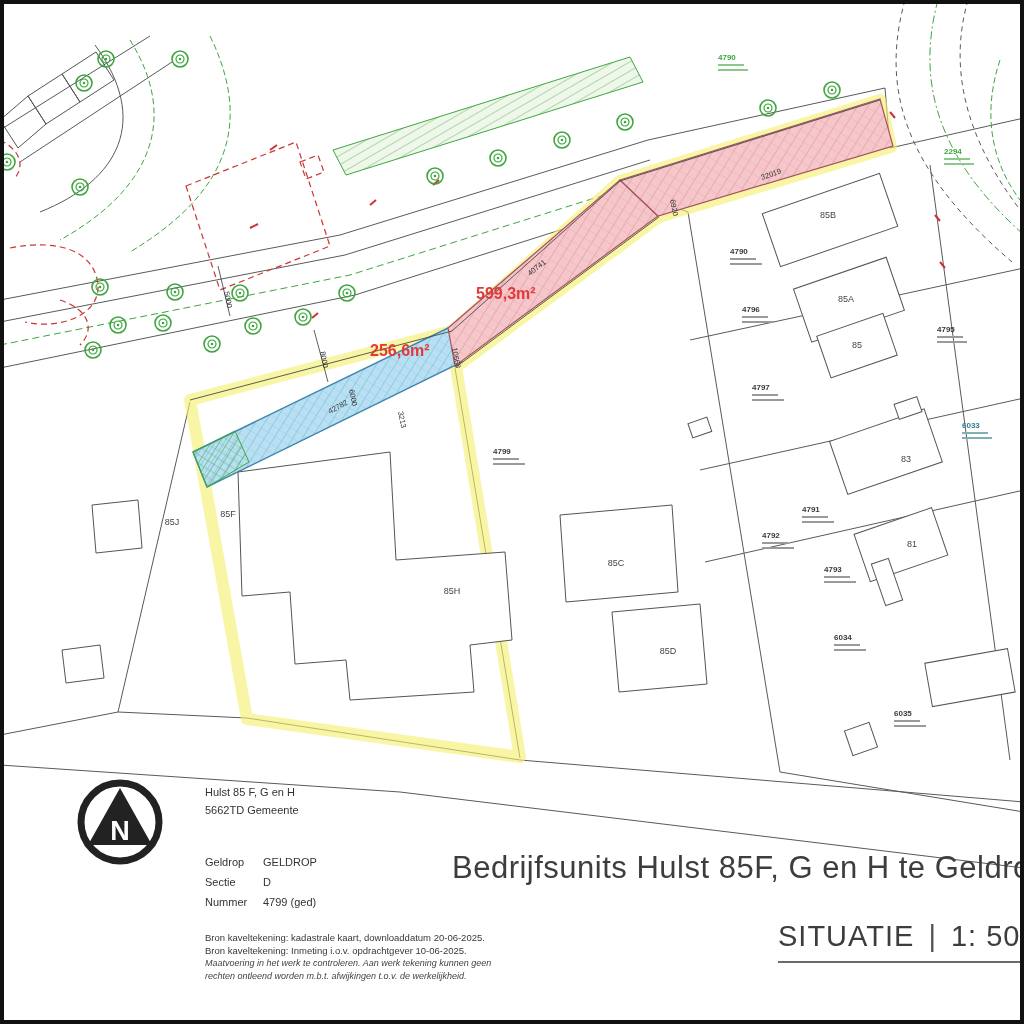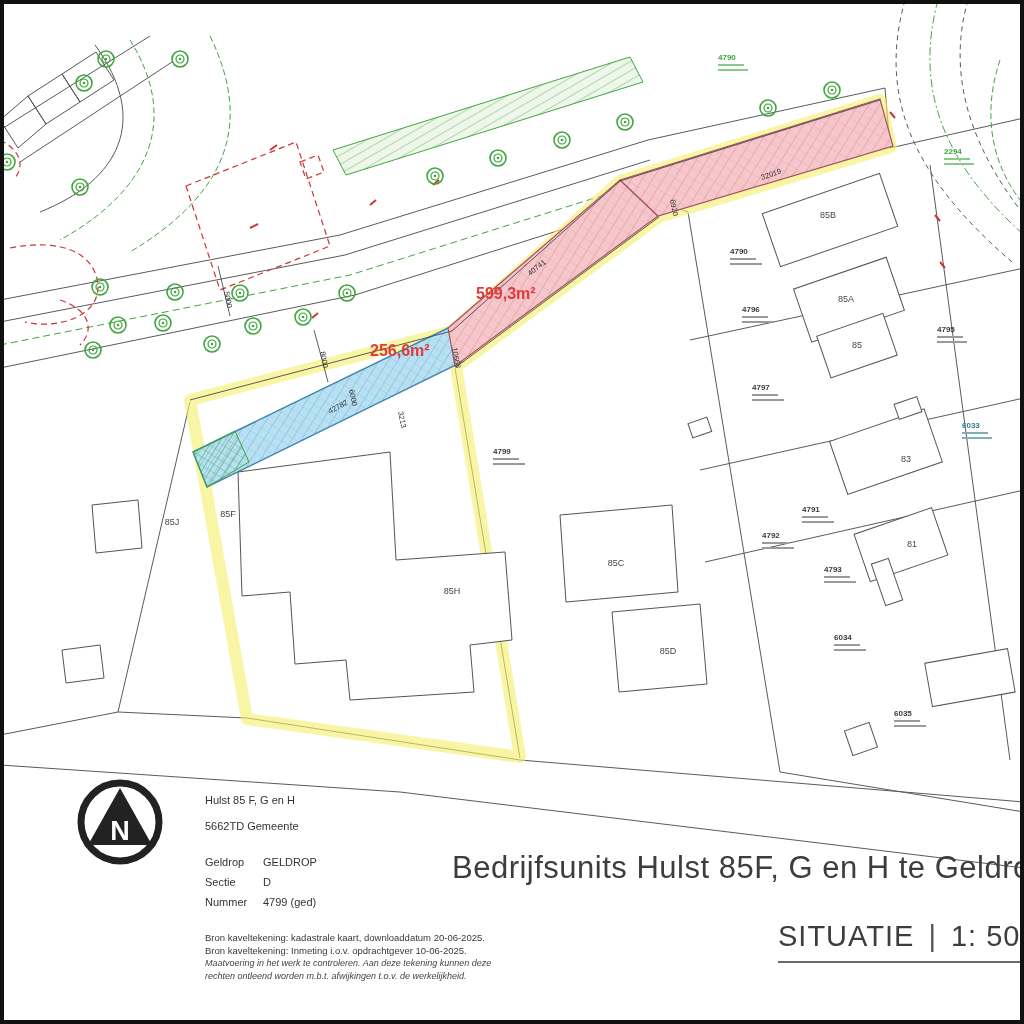--- a/index.html
+++ b/index.html
@@ -7,21 +7,21 @@
     width:1024px;height:1024px;overflow:hidden;position:relative;
     background:#ffffff;font-family:"Liberation Sans",sans-serif;
   }
   .frame{position:absolute;inset:0;border:4px solid #111;pointer-events:none;}
   svg{position:absolute;left:0;top:0;}
   .tb{position:absolute;color:#2e2e2e;}
   .tb h3{
     margin:0;font-size:14px;font-weight:bold;letter-spacing:.5px;color:#2b2b2b;
     border-bottom:1.6px solid #444;padding-bottom:3px;width:250px;
   }
-  .tb .line{font-size:11px;margin-top:14px;color:#333;}
+  .tb .line{font-size:11px;margin-top:6px;color:#333;}
   .kv{display:flex;font-size:11px;margin-top:8px;color:#333;}
   .kv .k{width:58px;}
   .bron{position:absolute;font-size:9.5px;color:#383838;line-height:12.5px;}
   .bron .it{font-style:italic;font-size:9px;color:#444;}
   .title{
     position:absolute;left:452px;top:850px;font-size:31px;color:#3d3d3d;
     white-space:nowrap;letter-spacing:.5px;
   }
   .situatie{
     position:absolute;left:778px;top:920px;font-size:29px;color:#3d3d3d;
@@ -296,21 +296,21 @@
   </div>
   <div class="kv">
     <span class="k">Nummer</span>
     <span>4799 (ged)</span>
   </div>
 </div>
 
 <div class="bron" style="left:205px;top:932px;">
   <div>Bron kaveltekening: kadastrale kaart, downloaddatum 20-06-2025.</div>
   <div>Bron kaveltekening: Inmeting i.o.v. opdrachtgever 10-06-2025.</div>
-  <div class="it">Maatvoering in het werk te controleren. Aan deze tekening kunnen deze</div>
+  <div class="it">Maatvoering in het werk te controleren. Aan werk tekening kunnen geen</div>
   <div class="it">rechten ontleend worden m.b.t. afwijkingen t.o.v. de werkelijkheid.</div>
 </div>
 
 <div class="title">Bedrijfsunits Hulst 85F, G en H te Geldrop</div>
 
 <div class="situatie">
   <span>SITUATIE</span><span class="sep">|</span><span>1: 500</span>
 </div>
 
 <div class="frame"></div>

